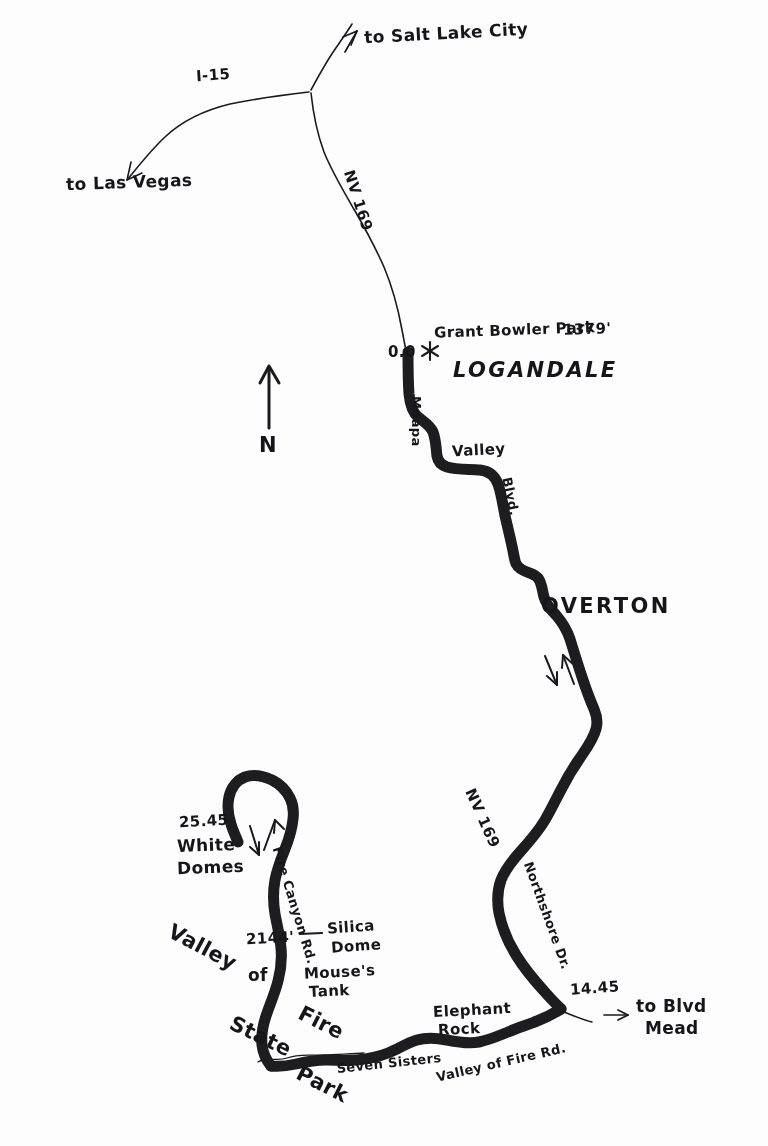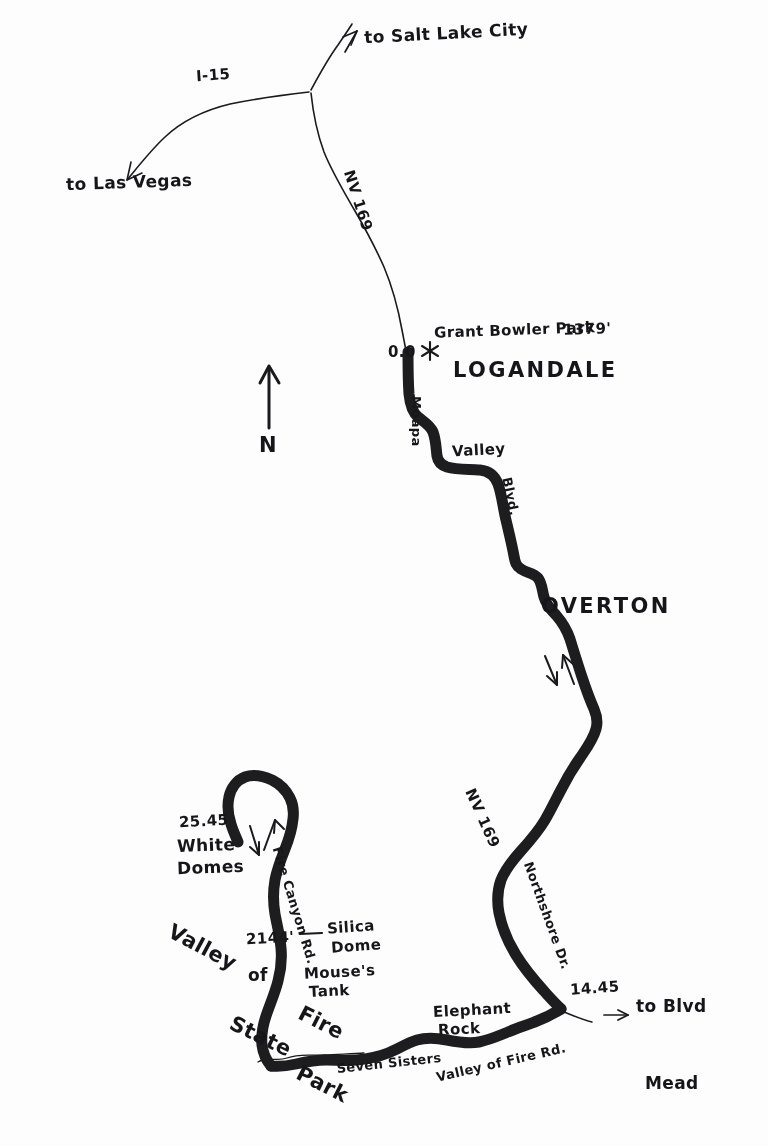--- a/index.html
+++ b/index.html
@@ -184,38 +184,38 @@
 
   <div class="hand lg" style="left:66px; top:173px; transform:rotate(-2deg);">to Las Vegas</div>
 
   <div class="hand md" style="left:356px; top:168px; transform:rotate(72deg); transform-origin:left top;">NV 169</div>
 
   <div class="hand md" style="left:434px; top:322px; transform:rotate(-2deg);">Grant Bowler Park</div>
   <div class="hand md" style="left:563px; top:321px; transform:rotate(-2deg);">1379'</div>
 
   <div class="hand md" style="left:388px; top:344px;">0.0</div>
 
-  <div class="hand town xl" style="left:453px; top:359px;">LOGANDALE</div>
+  <div class="hand town xl" style="left:453px; top:359px;font-style:italic;">LOGANDALE</div>
 
   <div class="hand sm" style="left:423px; top:396px; transform:rotate(90deg); transform-origin:left top;">Moapa</div>
 
   <div class="hand md" style="left:452px; top:442px; transform:rotate(-3deg);">Valley</div>
 
   <div class="hand sm" style="left:513px; top:476px; transform:rotate(78deg); transform-origin:left top;">Blvd.</div>
 
   <div class="hand town xl" style="left:541px; top:560px;margin-top:35px;">OVERTON</div>
 
   <div class="hand md" style="left:477px; top:786px; transform:rotate(66deg); transform-origin:left top;">NV 169</div>
 
   <div class="hand sm" style="left:534px; top:860px; transform:rotate(70deg); transform-origin:left top;">Northshore Dr.</div>
 
   <div class="hand md" style="left:570px; top:980px; transform:rotate(-4deg);">14.45</div>
 
   <div class="hand lg" style="left:636px; top:997px;">to Blvd</div>
-  <div class="hand lg" style="left:645px; top:1074px;">Mead</div>
+  <div class="hand lg" style="left:645px; top:1019px;">Mead</div>
 
   <div class="hand md" style="left:433px; top:1002px; transform:rotate(-3deg);">Elephant</div>
   <div class="hand md" style="left:438px; top:1021px; transform:rotate(-3deg);">Rock</div>
 
   <div class="hand sm" style="left:435px; top:1071px; transform:rotate(-13deg); transform-origin:left top;">Valley of Fire Rd.</div>
 
   <div class="hand sm" style="left:336px; top:1062px; transform:rotate(-6deg); transform-origin:left top;">Seven Sisters</div>
 
   <div class="hand md" style="left:179px; top:813px; transform:rotate(-3deg);">25.45</div>
   <div class="hand lg" style="left:177px; top:836px; transform:rotate(-2deg);">White</div>

